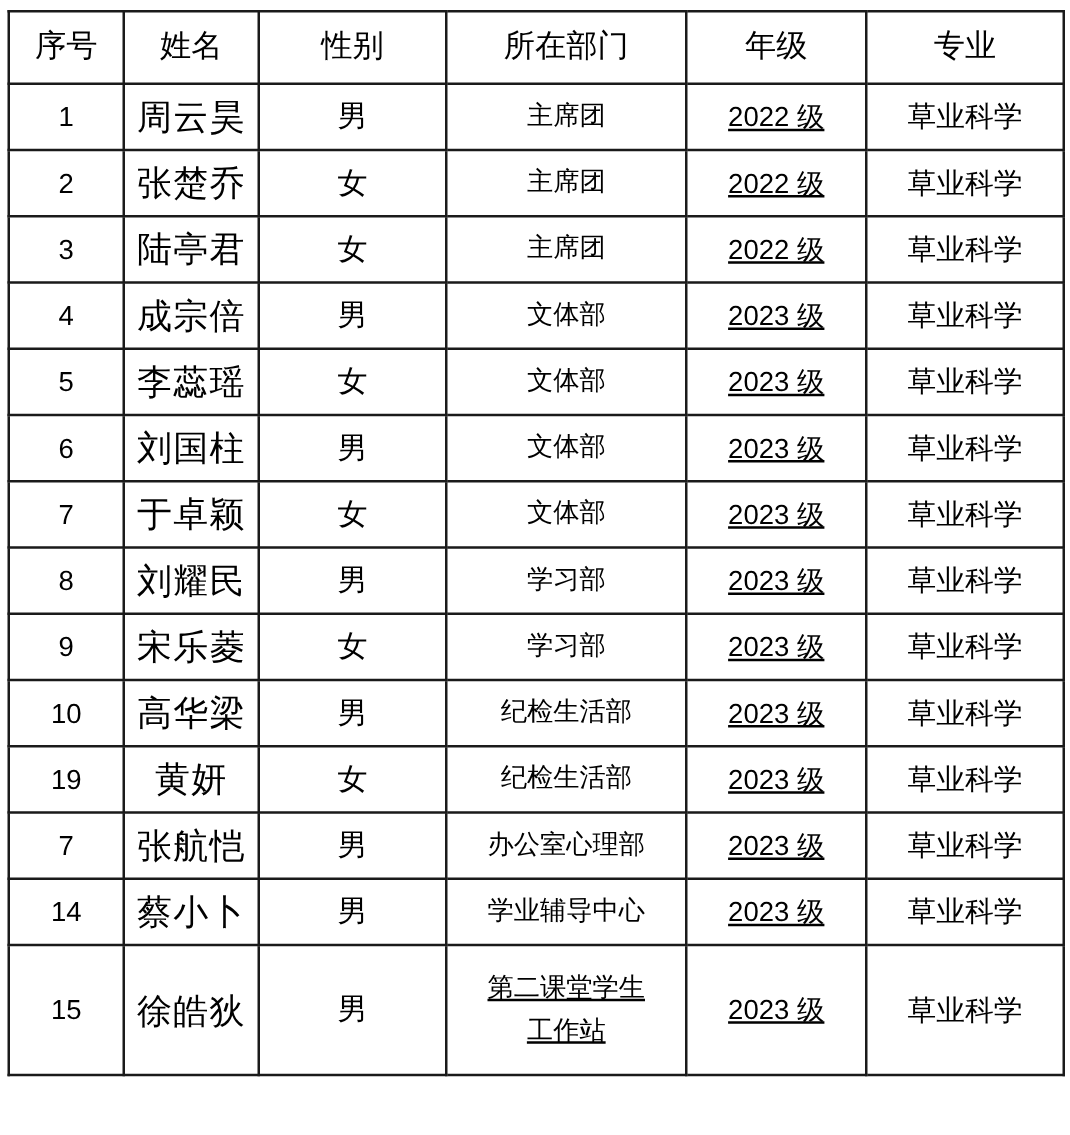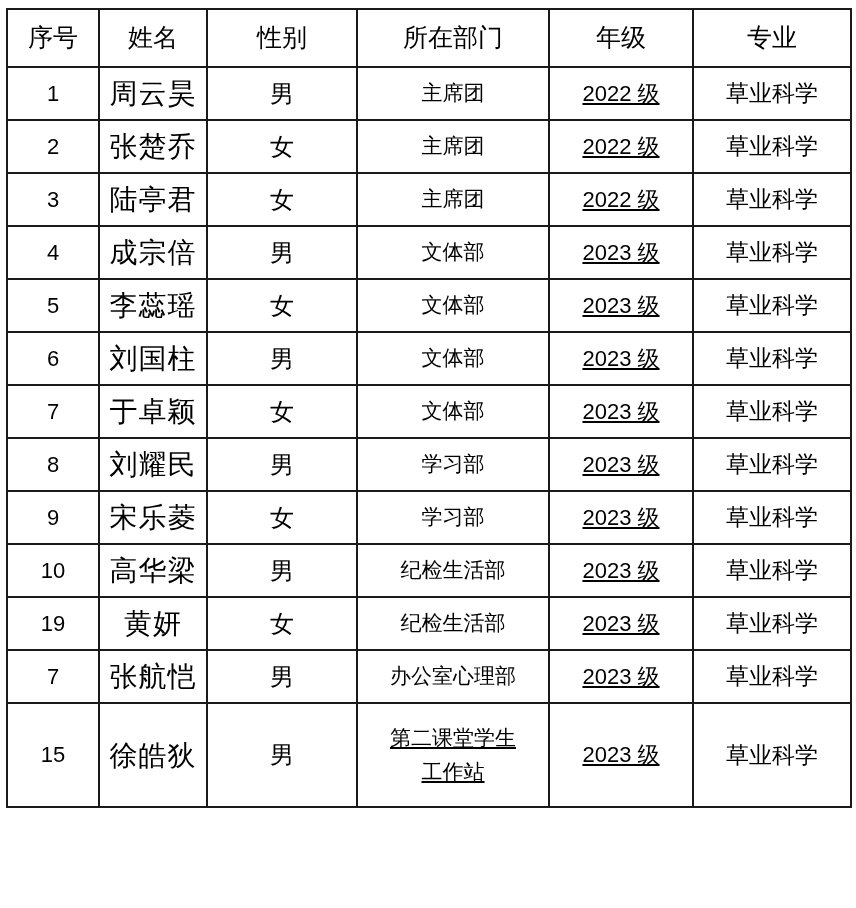--- a/index.html
+++ b/index.html
@@ -175,20 +175,28 @@
         <td class="col-major">草业科学</td>
       </tr>
       <tr>
         <td class="col-index">7</td>
         <td class="col-name">张航恺</td>
         <td class="col-gender">男</td>
         <td class="col-dept">办公室心理部</td>
         <td class="col-grade">2023 级</td>
         <td class="col-major">草业科学</td>
       </tr>
+      <tr>
+        <td class="col-index">14</td>
+        <td class="col-name">蔡小卜</td>
+        <td class="col-gender">男</td>
+        <td class="col-dept">学业辅导中心</td>
+        <td class="col-grade">2023 级</td>
+        <td class="col-major">草业科学</td>
+      </tr>
       <tr class="tall">
         <td class="col-index">15</td>
         <td class="col-name">徐皓狄</td>
         <td class="col-gender">男</td>
         <td class="col-dept">
           <span class="cell-lines">
             <span>第二课堂学生</span>
             <span>工作站</span>
           </span>
         </td>

